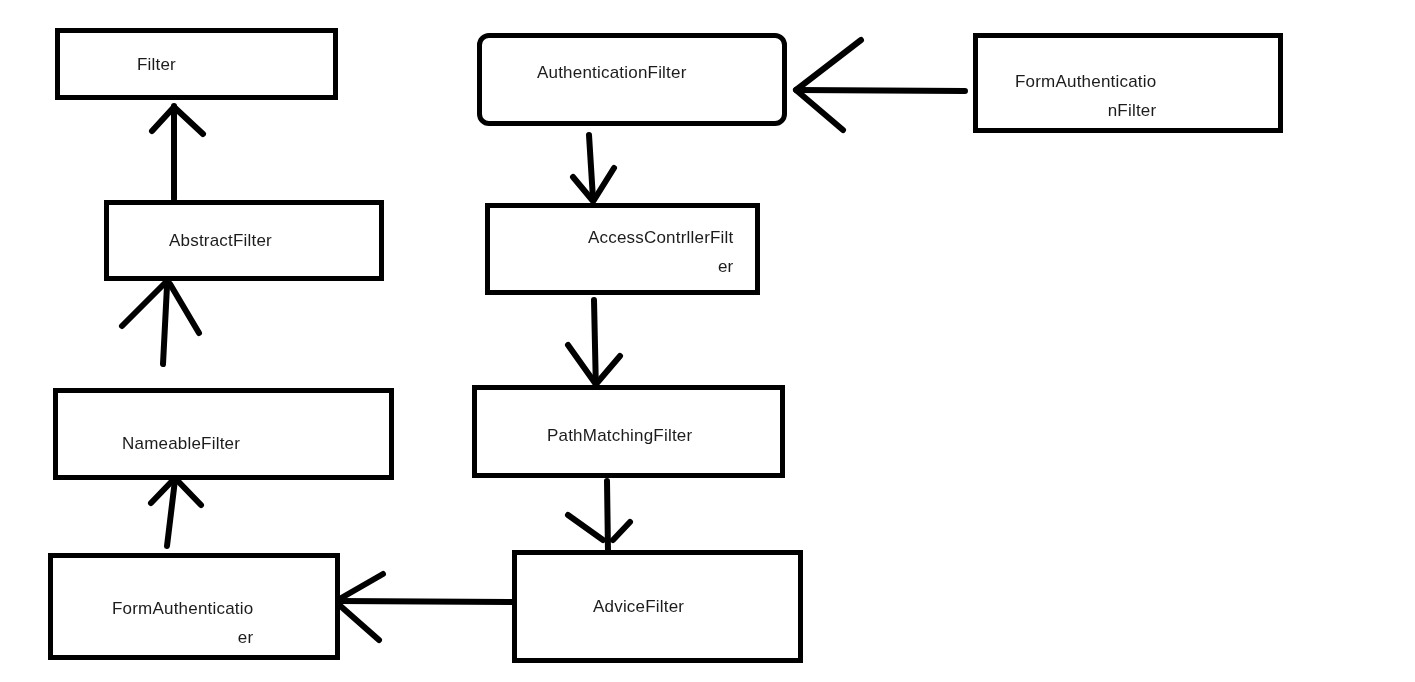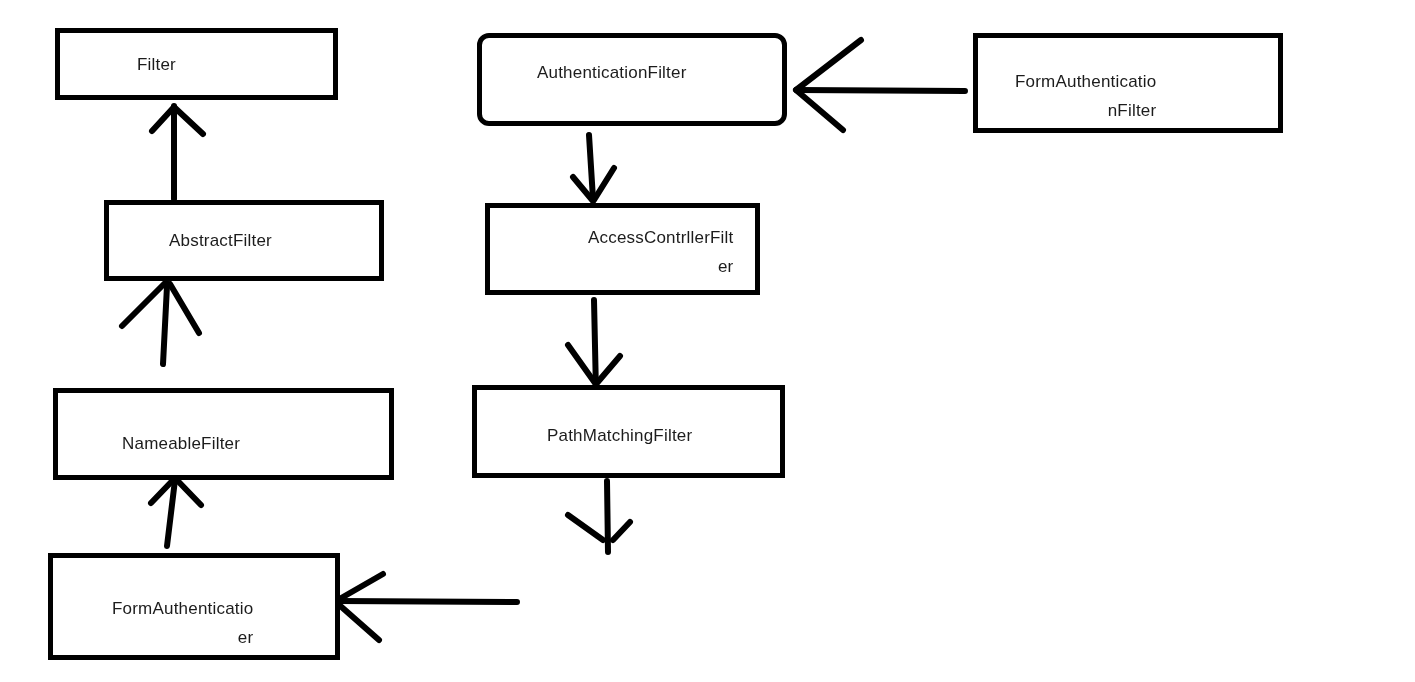--- a/index.html
+++ b/index.html
@@ -127,14 +127,17 @@
 
   <div class="node n-accessctrl">
     <span class="label">AccessContrllerFilt
 er</span>
   </div>
 
   <div class="node n-pathmatching">
     <span class="label">PathMatchingFilter</span>
   </div>
 
+  <div class="node n-advice">
+    <span class="label">AdviceFilter</span>
+  </div>
 
 </div>
 
 </body></html>

